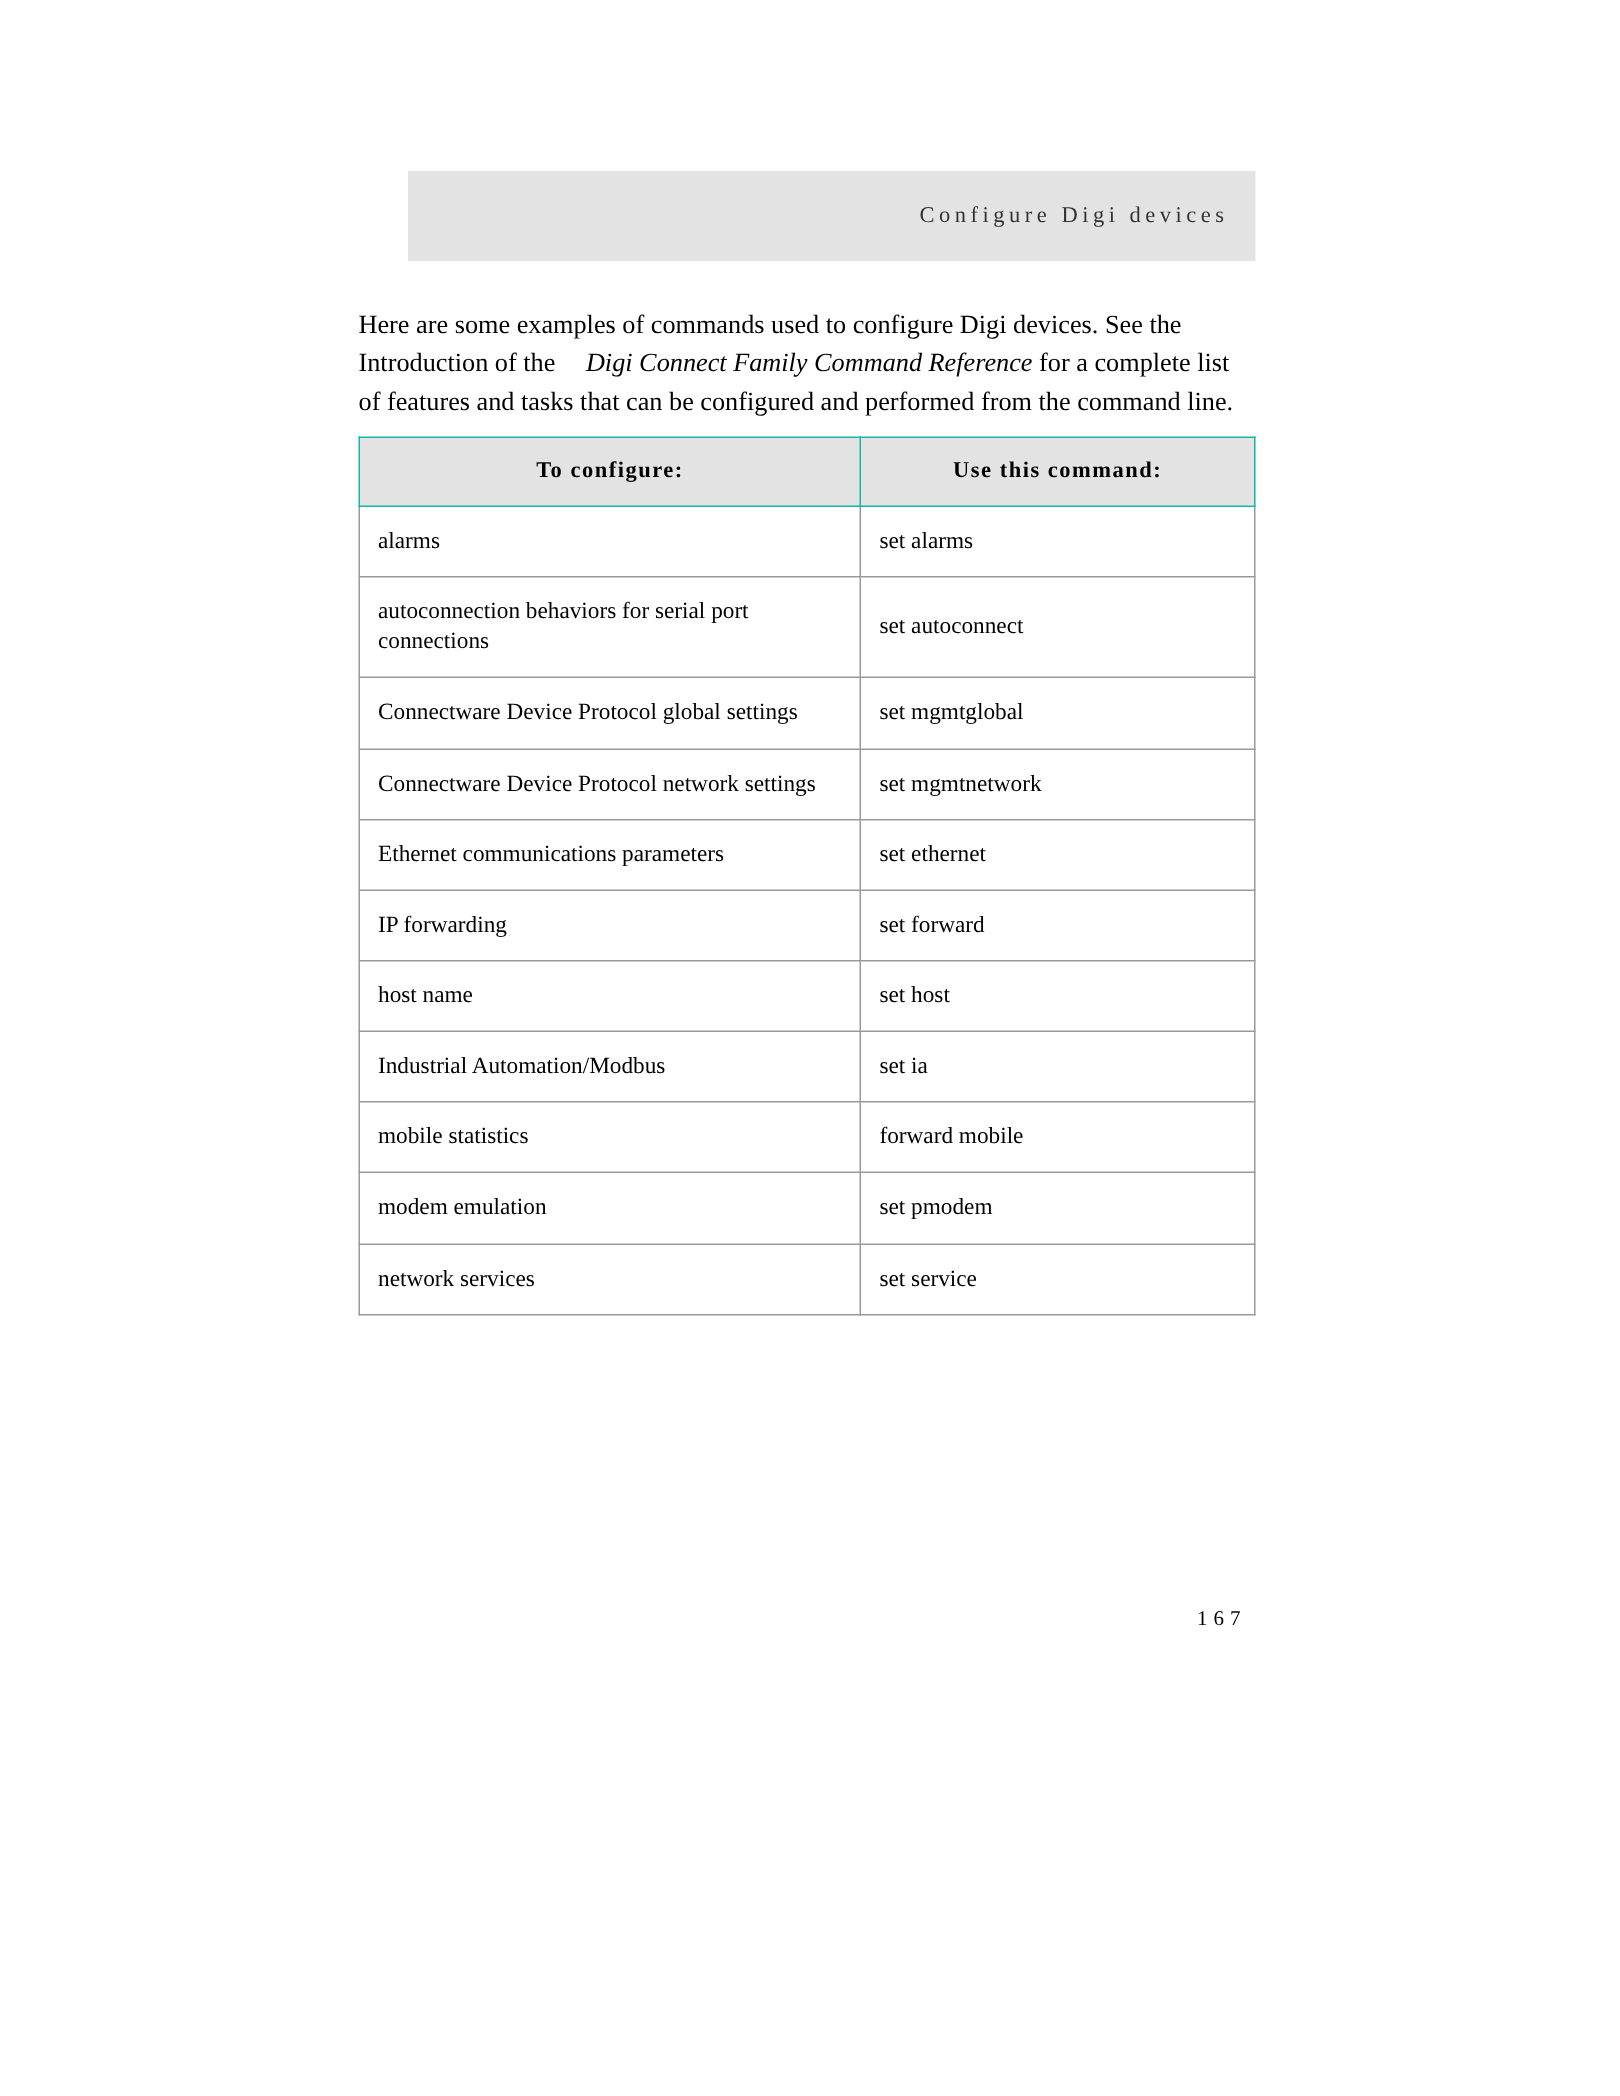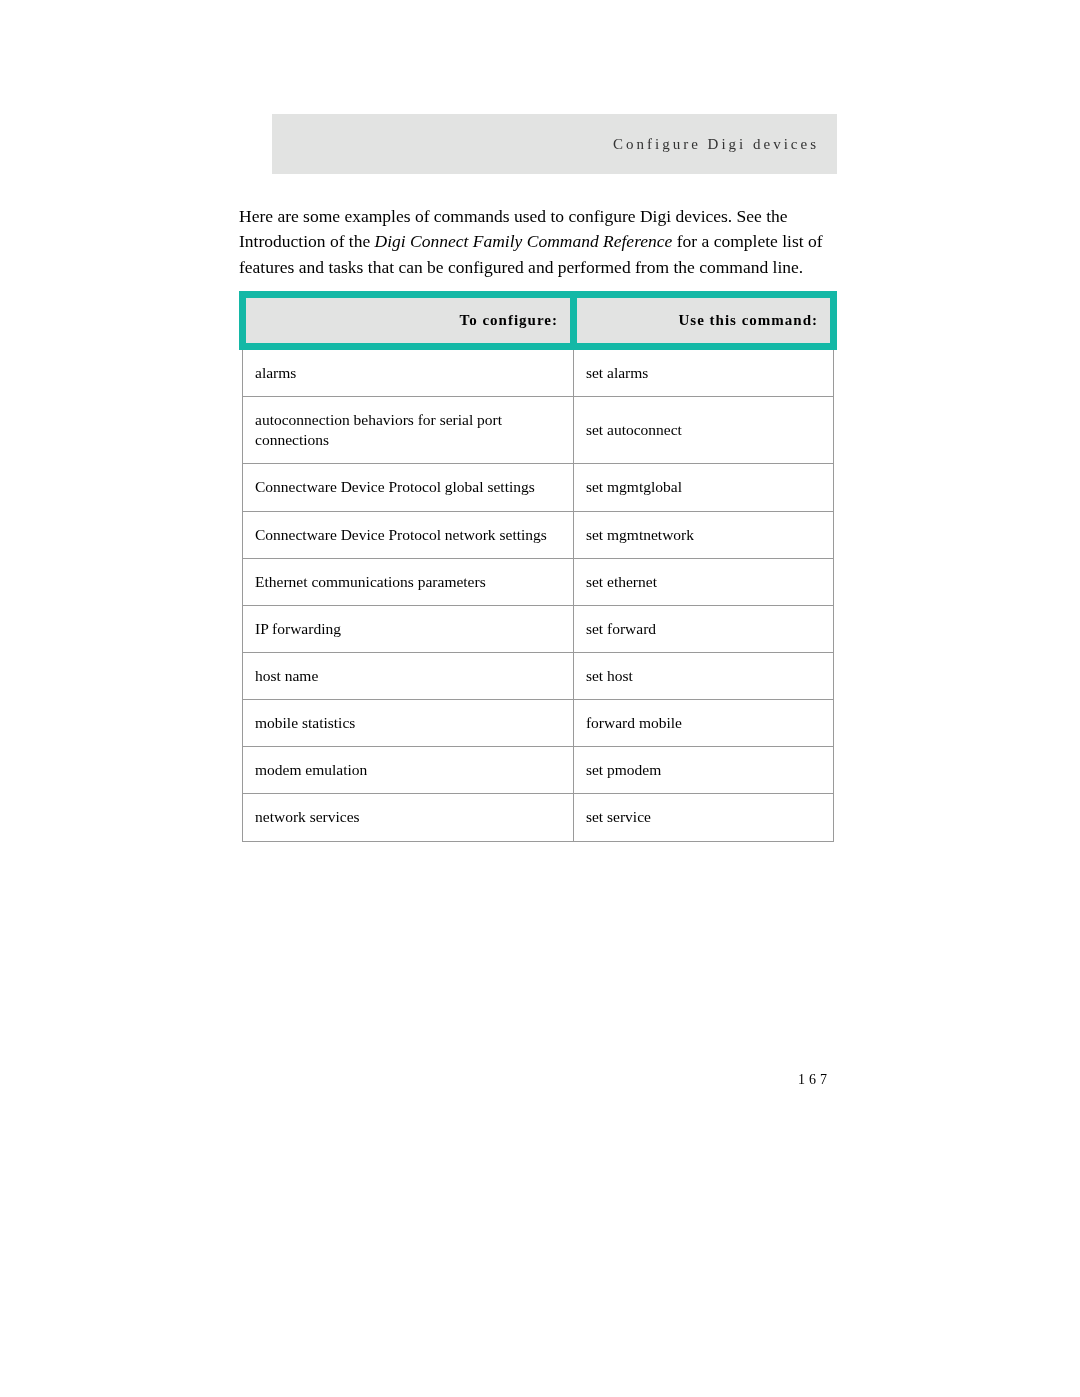--- a/index.html
+++ b/index.html
@@ -38,37 +38,38 @@
     position: absolute;
     top: 204px;
     left: 239px;
     width: 598px;
     font-size: 17.5px;
     line-height: 1.45;
     color: #000;
   }
   .intro .italic {
     font-style: italic;
+    margin-left: 16px;
   }
   table.cmd {
     position: absolute;
     top: 291px;
     left: 239px;
     width: 598px;
     border-collapse: collapse;
     font-size: 15.5px;
   }
   table.cmd th {
     background: #e2e3e2;
     font-weight: bold;
     letter-spacing: 1px;
     font-size: 15px;
-    text-align: right;
+    text-align: center;
     padding: 14px 12px;
-    border: 7px solid #14b8a6;
+    border: 1px solid #14b8a6;
     font-family: "Times New Roman", Times, serif;
   }
   table.cmd td {
     border: 1px solid #9a9a9a;
     padding: 13px 12px;
     vertical-align: middle;
     line-height: 1.3;
   }
   table.cmd col.c1 { width: 56%; }
   table.cmd col.c2 { width: 44%; }
@@ -127,20 +128,24 @@
         </tr>
       <tr>
           <td>IP forwarding</td>
           <td>set forward</td>
         </tr>
       <tr>
           <td>host name</td>
           <td>set host</td>
         </tr>
       <tr>
+          <td>Industrial Automation/Modbus</td>
+          <td>set ia</td>
+        </tr>
+      <tr>
           <td>mobile statistics</td>
           <td>forward mobile</td>
         </tr>
       <tr>
           <td>modem emulation</td>
           <td>set pmodem</td>
         </tr>
       <tr>
           <td>network services</td>
           <td>set service</td>

